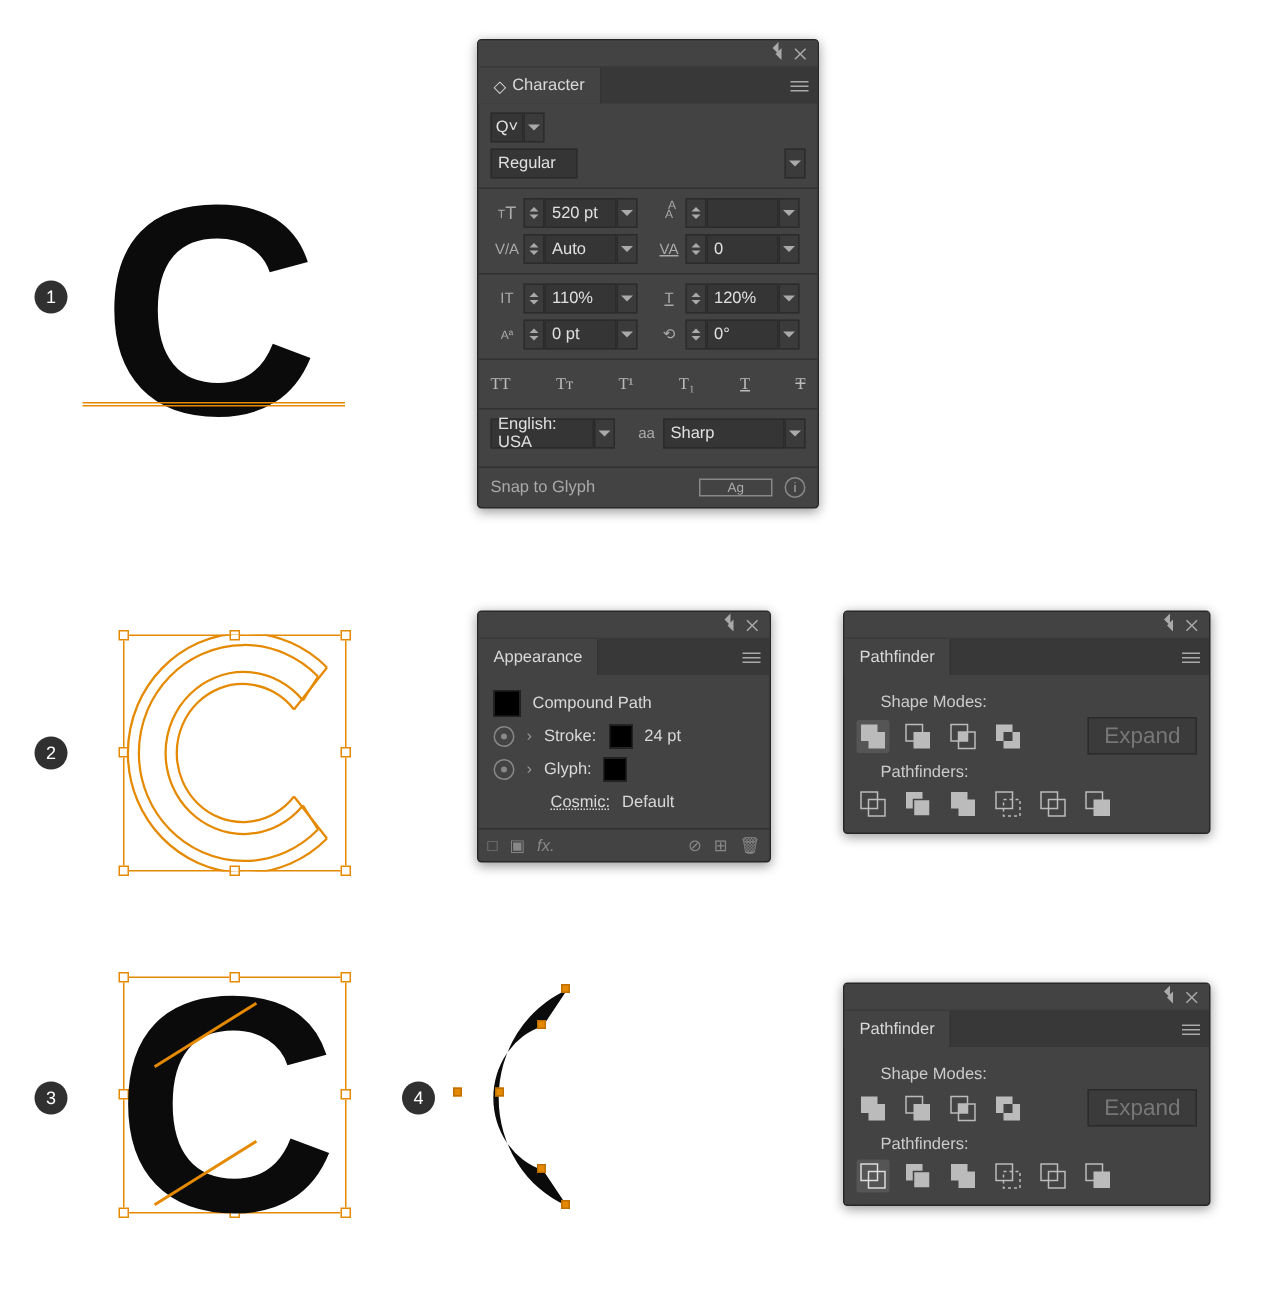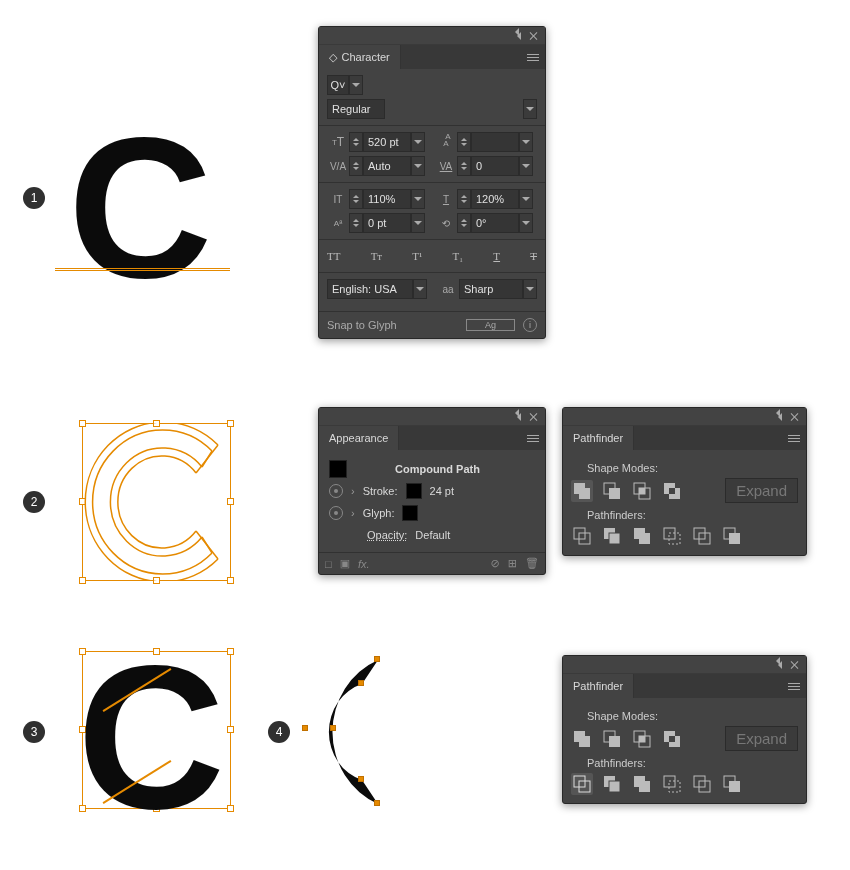--- a/index.html
+++ b/index.html
@@ -286,21 +286,21 @@
       <span>Tᴛ</span>
       <span>T¹</span>
       <span>T₁</span>
       <span class="underline-t">T</span>
       <span class="strike">T</span>
     </div>
 
     <div class="panel-divider"></div>
 
     <div class="row">
-      <div class="fld" style="width:86px;">English: USA</div>
+      <div class="fld" style="width:69px;">English: USA</div>
       <div class="dd caret-down"></div>
       <div style="width:10px;"></div>
       <div class="icon-slot">aa</div>
       <div class="fld" style="flex:1;">Sharp</div>
       <div class="dd caret-down"></div>
     </div>
   </div>
 
   <div class="panel-footer">
     <span>Snap to Glyph</span>
@@ -340,59 +340,59 @@
   </g>
   <g fill="#0b0b0b">
     <path d="M 130 28 A 70 72 0 1 0 130 130 L 120 114 A 52 54 0 1 1 120 44 Z" opacity="0"></path>
   </g>
 
   <path d="M 133 25 A 74 76 0 1 0 133 133 L 117 112 A 50 52 0 1 1 117 46 Z" fill="#0b0b0b" fill-opacity="0"></path>
 </svg>
 
 <div class="c-letter" style="top:408px;left:78px;font-size:200px;opacity:0.03;"></div>
 
-<div class="panel" style="top:407px;left:318px;width:228px;">
+<div class="panel" style="top:407px;left:318px;width:196px;">
   <div class="panel-topbar">
     <span class="chev-left dbl"></span>
     <span class="close-x"></span>
   </div>
   <div class="panel-tabs">
     <div class="panel-tab">
       <span>Appearance</span>
     </div>
     <div class="panel-menu">
       <div class="menu-lines">
           <span></span>
           <span></span>
           <span></span>
         </div>
     </div>
   </div>
   <div class="panel-body" style="padding:8px 10px 6px 10px;">
     <div class="app-row">
       <div class="swatch-big"></div>
-      <span style="font-weight:700;margin-left:40px;">Compound Path</span>
+      <span style="font-weight:400;">Compound Path</span>
     </div>
     <div class="app-row">
       <span class="eye"></span>
       <span class="ghost">›</span>
       <span>Stroke:</span>
       <div class="swatch-sm"></div>
       <span>24 pt</span>
     </div>
     <div class="app-row">
       <span class="eye"></span>
       <span class="ghost">›</span>
       <span>Glyph:</span>
       <div class="swatch-sm"></div>
     </div>
     <div class="app-row">
       <span style="width:14px;"></span>
       <span style="width:8px;"></span>
-      <span style="text-decoration:underline dotted;">Opacity:</span>
+      <span style="text-decoration:underline dotted;">Cosmic:</span>
       <span>Default</span>
     </div>
   </div>
   <div class="app-footer">
     <span>□</span>
     <span>▣</span>
     <span style="font-style:italic;">fx.</span>
     <span class="spacer"></span>
     <span>⊘</span>
     <span>⊞</span>

